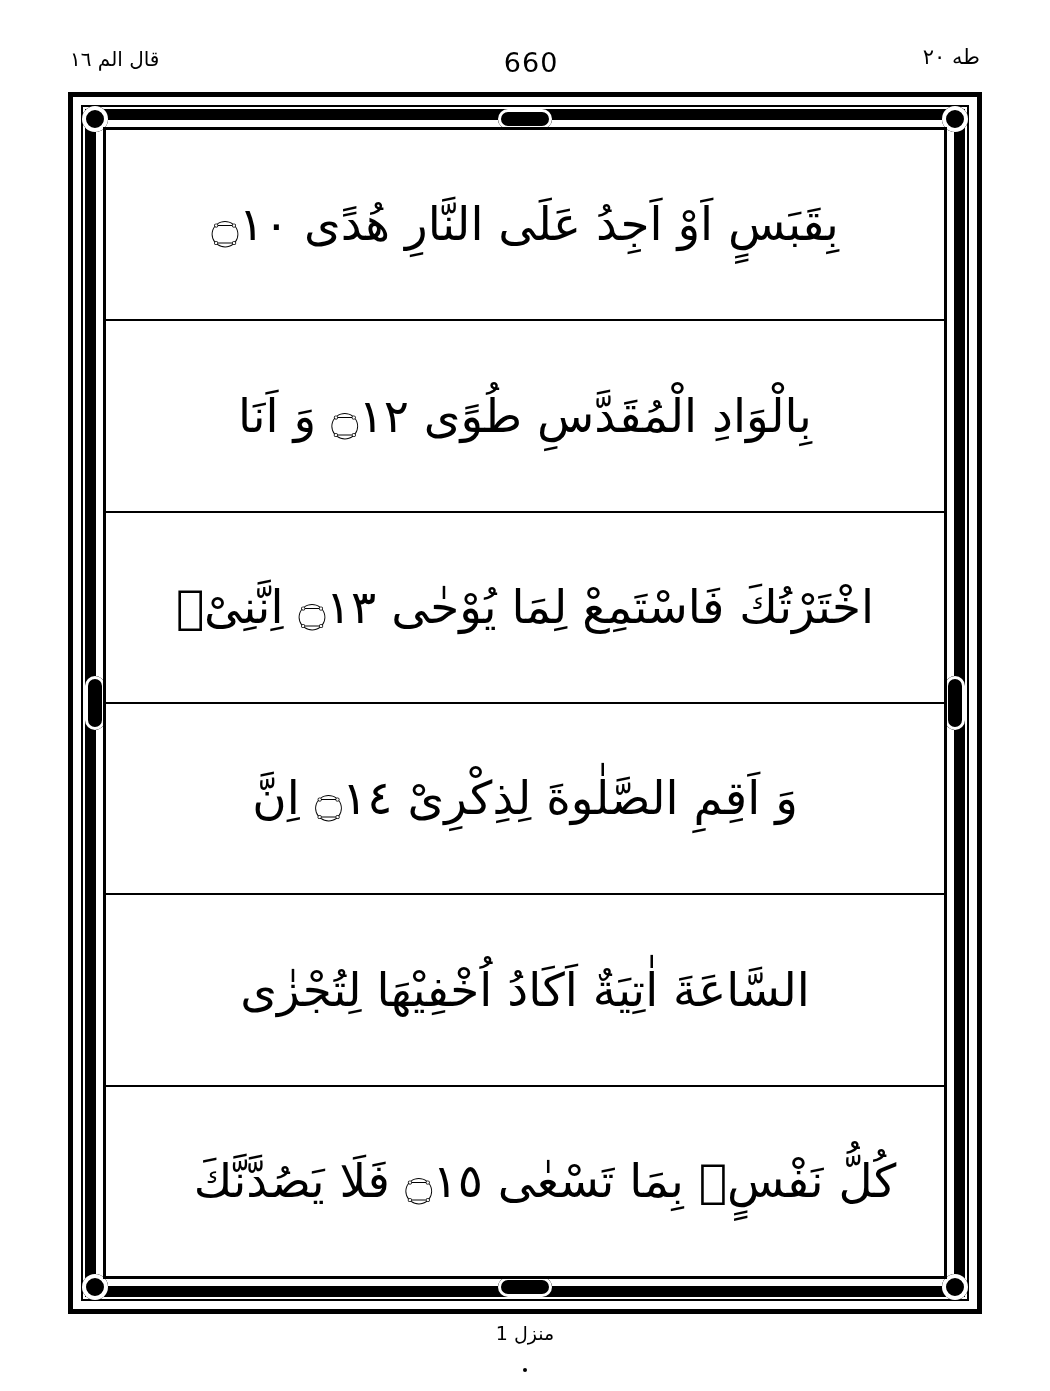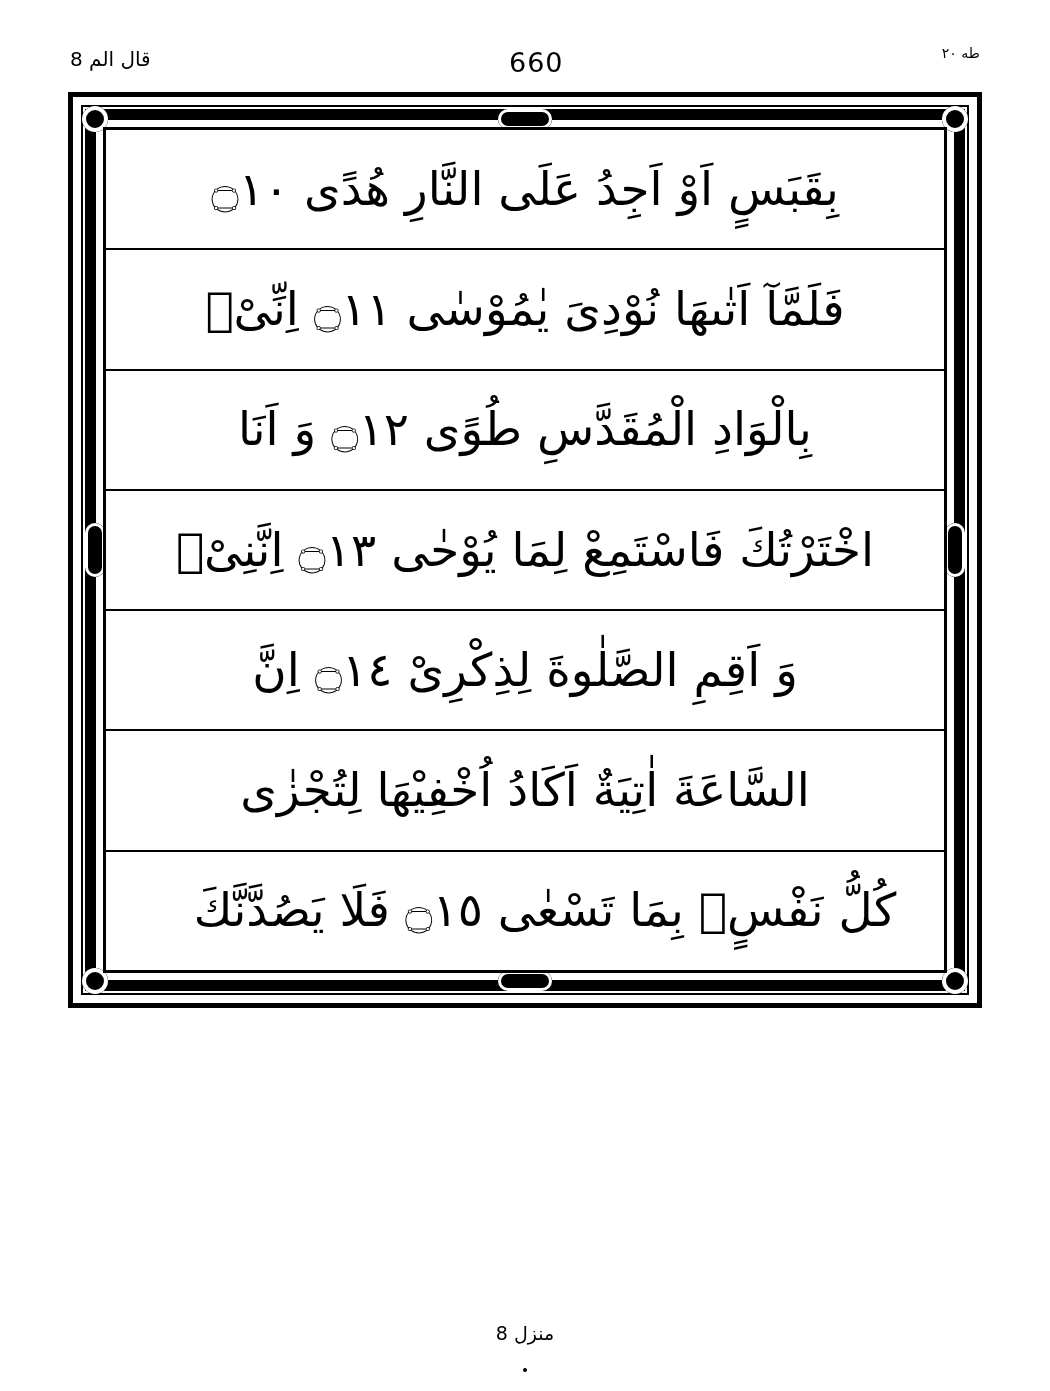--- a/index.html
+++ b/index.html
@@ -30,21 +30,21 @@
     right: 70px;
     top: 48px;
     height: 46px;
     display: flex;
     align-items: flex-start;
     justify-content: space-between;
     direction: rtl;
   }
   .hdr-item {
     font-family: "DejaVu Sans", sans-serif;
-    font-size: 14px;
+    font-size: 21px;
     line-height: 1.1;
     white-space: nowrap;
     color: #000;
   }
   .hdr-right {
     text-align: right;
     transform: translateY(-2px);
   }
   .hdr-center {
     font-size: 27px;
@@ -55,21 +55,21 @@
     text-align: left;
     font-size: 20px;
   }
 
   
   .frame-outer {
     position: absolute;
     left: 68px;
     top: 92px;
     width: 914px;
-    height: 916px;
+    height: 1222px;
     border: 5px solid #000;
     box-sizing: border-box;
     background: #ffffff;
   }
   .frame-mid {
     position: absolute;
     left: 8px;
     top: 8px;
     right: 8px;
     bottom: 8px;
@@ -191,21 +191,21 @@
   }
 </style>
 </head>
 <body>
 
 <div class="page">
 
   <div class="header">
     <div class="hdr-item hdr-right">طه ٢٠</div>
     <div class="hdr-item hdr-center">660</div>
-    <div class="hdr-item hdr-left">قال الم 8</div>
+    <div class="hdr-item hdr-left">قال الم ١٦</div>
   </div>
 
   <div class="frame-outer">
     <div class="frame-mid"></div>
     <div class="frame-deco"></div>
 
     <div class="rosette tl"></div>
     <div class="rosette tr"></div>
     <div class="rosette bl"></div>
     <div class="rosette br"></div>
@@ -214,39 +214,36 @@
     <div class="medallion right"></div>
     <div class="medallion top"></div>
     <div class="medallion bottom"></div>
 
     <div class="frame-inner">
       <div class="lines">
         <div class="line">
             <div class="arabic">بِقَبَسٍ اَوْ اَجِدُ عَلَى النَّارِ هُدًى ۝١٠</div>
           </div>
         <div class="line">
-            <div class="arabic">فَلَمَّآ اَتٰىهَا نُوْدِىَ يٰمُوْسٰى ۝١١ اِنِّىْۤ</div>
-          </div>
-        <div class="line">
             <div class="arabic">بِالْوَادِ الْمُقَدَّسِ طُوًى ۝١٢ وَ اَنَا</div>
           </div>
         <div class="line">
             <div class="arabic">اخْتَرْتُكَ فَاسْتَمِعْ لِمَا يُوْحٰى ۝١٣ اِنَّنِىْۤ</div>
           </div>
         <div class="line">
             <div class="arabic">وَ اَقِمِ الصَّلٰوةَ لِذِكْرِىْ ۝١٤ اِنَّ</div>
           </div>
         <div class="line">
             <div class="arabic">السَّاعَةَ اٰتِيَةٌ اَكَادُ اُخْفِيْهَا لِتُجْزٰى</div>
           </div>
         <div class="line">
             <div class="arabic">كُلُّ نَفْسٍۭ بِمَا تَسْعٰى ۝١٥ فَلَا يَصُدَّنَّكَ</div>
           </div>
       </div>
     </div>
   </div>
 
   <div class="footer">
-    <span>منزل 8</span>
+    <span>منزل 1</span>
   </div>
   <div class="footer-dot"></div>
 
 </div>
 
 </body></html>

